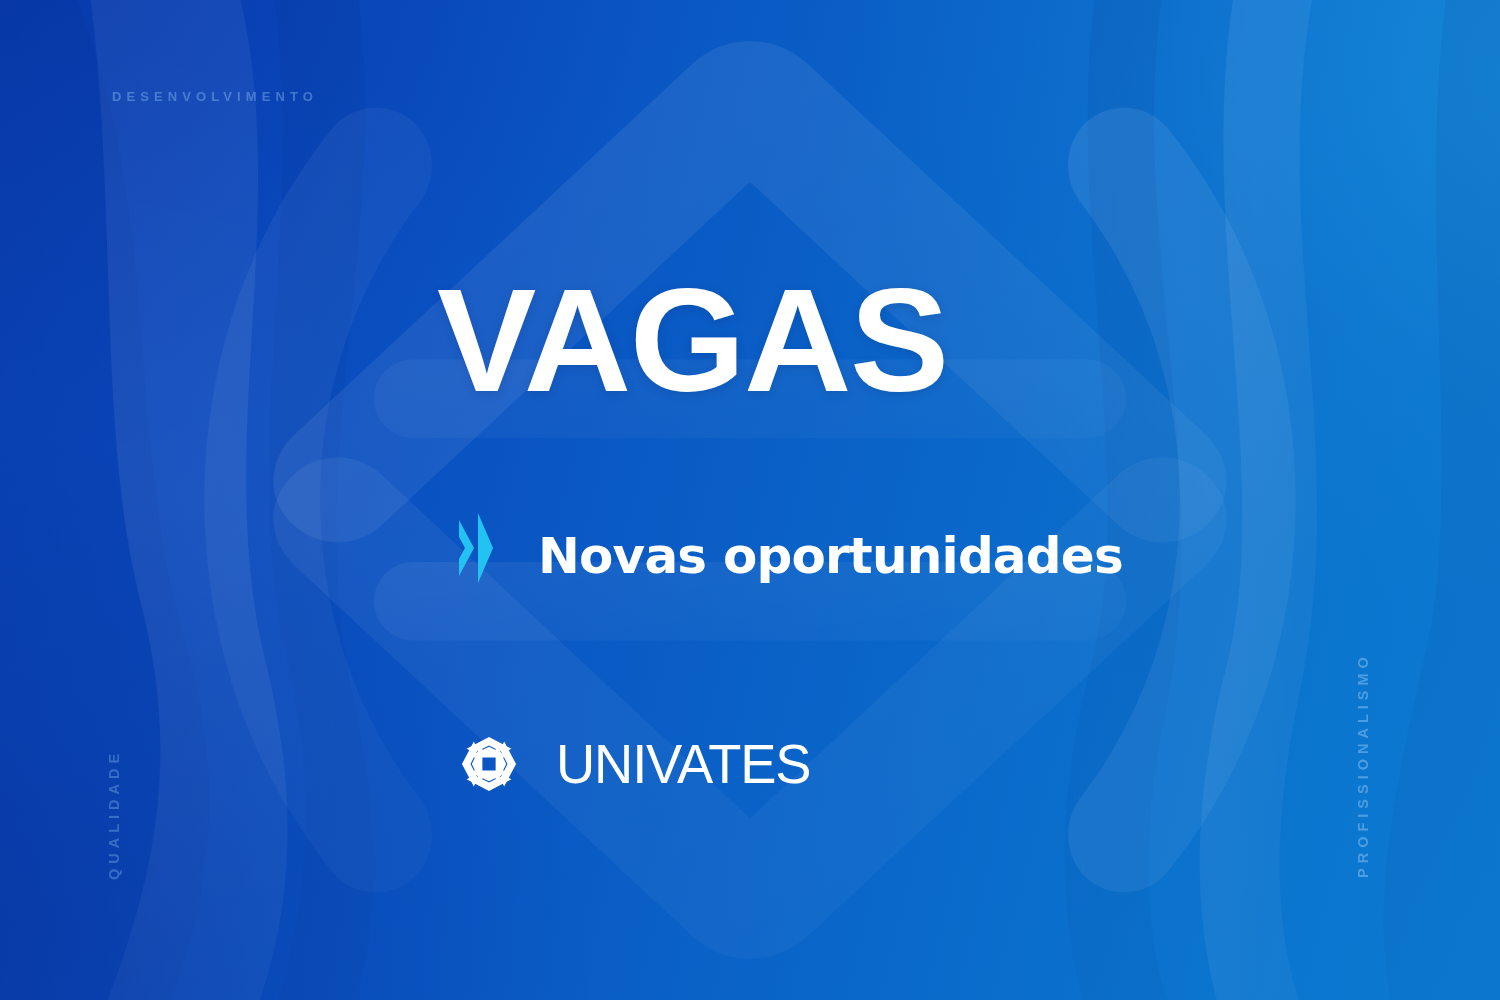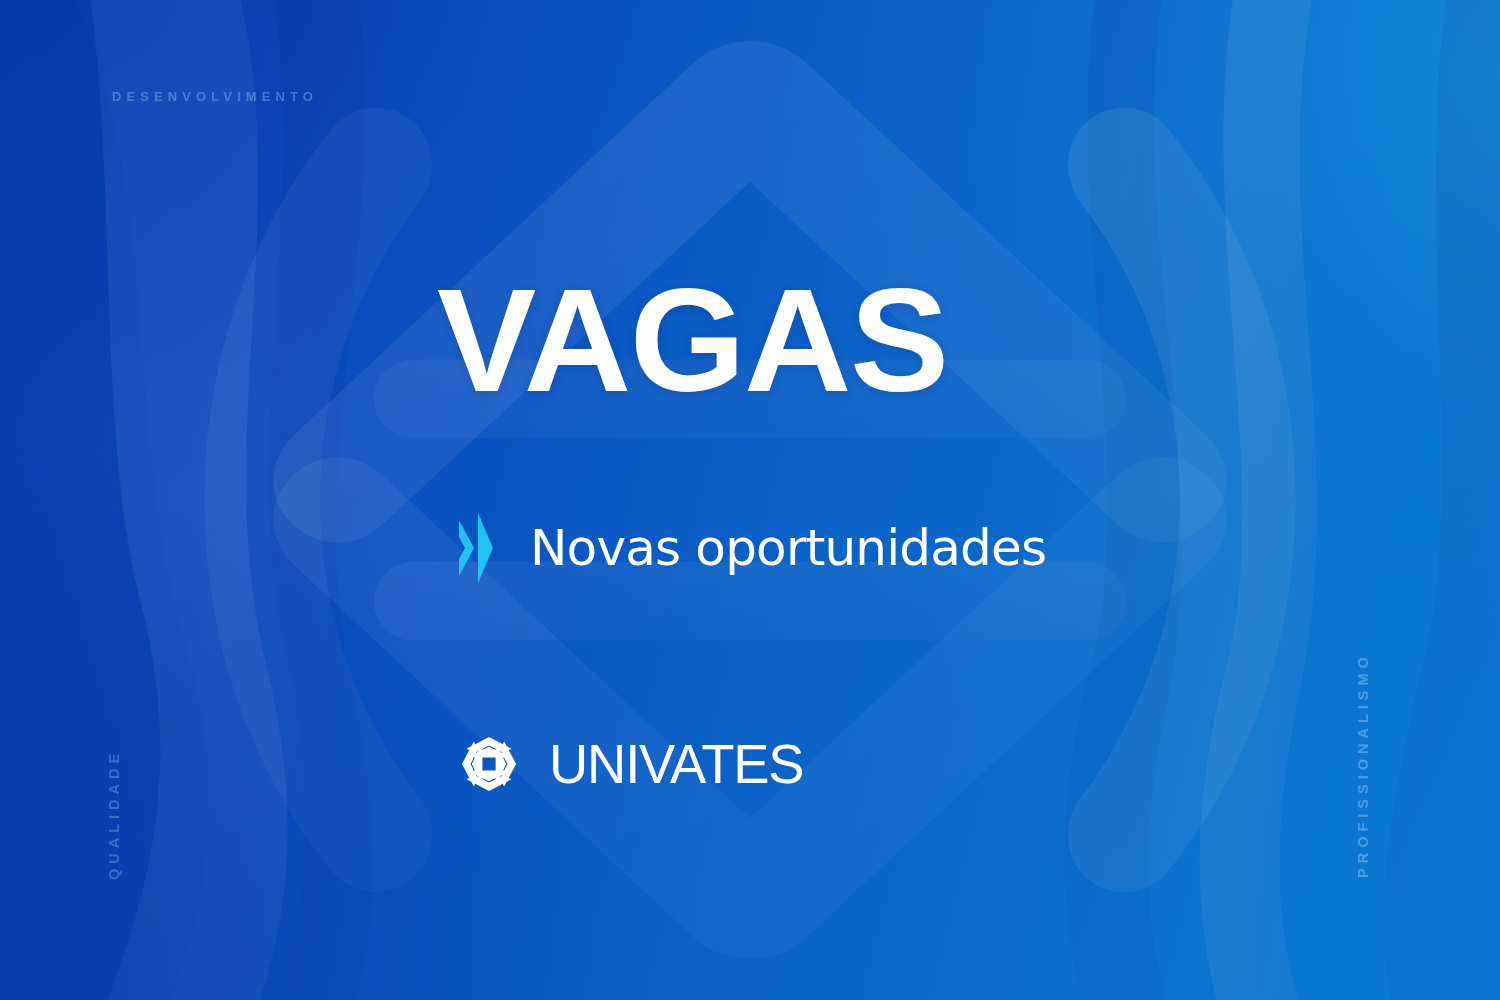--- a/index.html
+++ b/index.html
@@ -149,39 +149,39 @@
   }
   .chev {
     flex: 0 0 auto;
     width: 40px;
     height: 74px;
     margin-top: 6px;
   }
   .chev svg { display: block; width: 100%; height: 100%; }
 
   .subtitle {
-    margin: 8px;
+    margin: 16px;
     font-family: "DejaVu Sans", "Liberation Sans", sans-serif;
-    font-weight: normal;
+    font-weight: bold;
     font-size: 50px;
     line-height: 1.42;
     letter-spacing: -0.8px;
     color: #ffffff;
     max-width: 640px;
   }
   .subtitle .ln { display: block; }
 
   
   .logo {
     position: absolute;
     left: 456px;
     top: 731px;
     display: flex;
     align-items: center;
-    gap: 27px;
+    gap: 34px;
   }
   .logo-mark { width: 66px; height: 66px; flex: 0 0 auto; }
   .logo-mark svg { display: block; width: 100%; height: 100%; }
   .logo-word {
     font-family: "Liberation Sans Narrow", "Liberation Sans", "DejaVu Sans", sans-serif;
     font-weight: normal;
     font-size: 56px;
     line-height: 1;
     letter-spacing: -1.2px;
     color: #ffffff;

